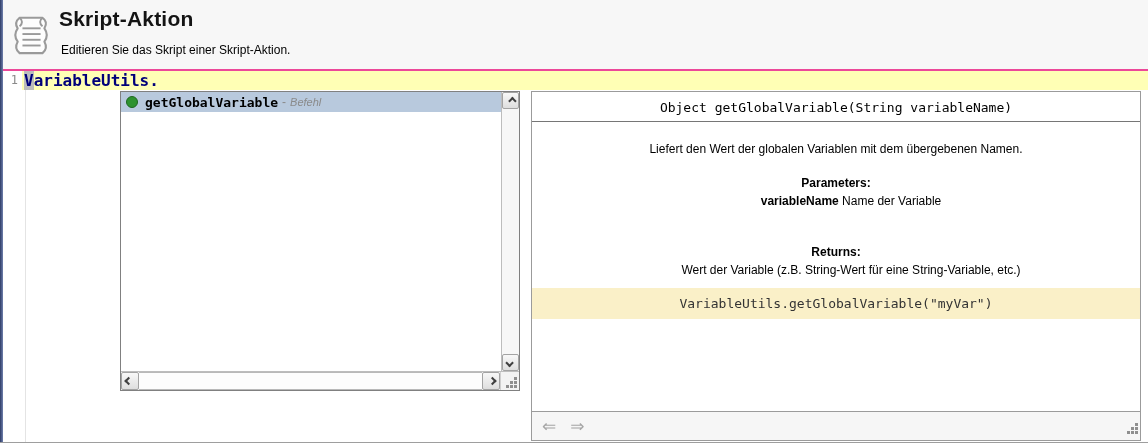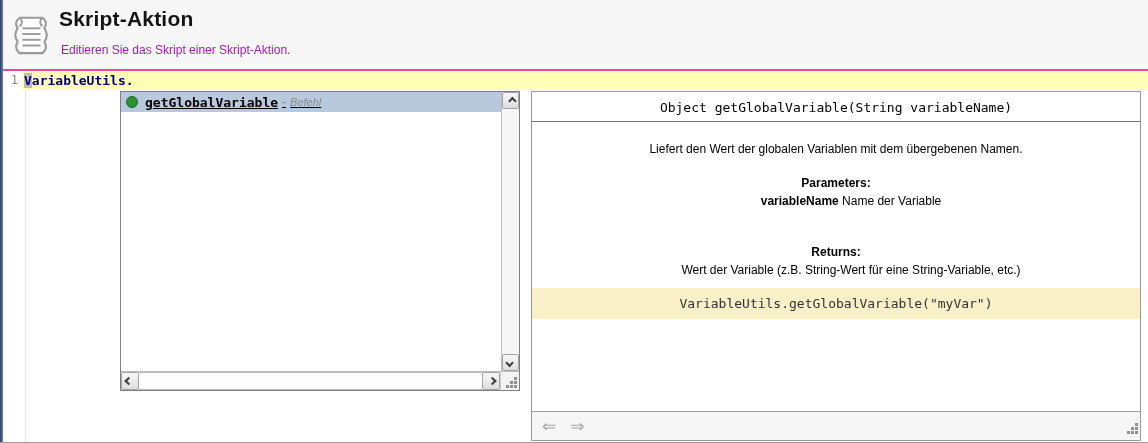--- a/index.html
+++ b/index.html
@@ -9,35 +9,35 @@
          border-bottom:1px solid #9e9e9e; }
   .left-border { position:absolute; left:0; top:0; width:3px; height:443px;
                  background:linear-gradient(to right,#2e3b66,#6f80ad); z-index:30; }
 
   
   .header { position:absolute; left:3px; top:0; width:1145px; height:71px;
             background:#f7f7f7; border-bottom:2px solid #ec4899; }
   .header-icon { position:absolute; left:8px; top:12px; width:42px; height:46px; }
   .header-title { position:absolute; left:56px; top:7px; font-size:21px; font-weight:bold;
                   color:#141414; letter-spacing:0.2px; }
-  .header-sub { position:absolute; left:58px; top:43px; font-size:12px; color:#a21caf; }
+  .header-sub { position:absolute; left:58px; top:43px; font-size:12px; color:#000000; }
 
   
   .editor { position:absolute; left:3px; top:71px; width:1145px; height:371px; background:#fff; }
   .gutter-sep { position:absolute; left:22px; top:0; bottom:0; width:1px; background:#e4e4e4; }
   .code-line { position:relative; display:flex; height:19px; z-index:1; }
   .line-no { width:19px; text-align:right; padding-right:4px; line-height:19px;
              font-family:"DejaVu Sans Mono", monospace; font-size:12px; color:#8a8a8a; background:#fff; }
   .line-content { flex:1; background:#ffffb5; line-height:19px; padding-left:2px;
-                  font-family:"DejaVu Sans Mono", monospace; font-size:13px; font-weight:bold; color:#00007a; }
+                  font-family:"DejaVu Sans Mono", monospace; font-size:16px; font-weight:bold; color:#00007a; }
   .cursor-char { background:#bcbcbc; }
 
   
   .popup { position:absolute; left:120px; top:91px; width:400px; height:300px;
-           background:#fff; border:1px solid #808080; display:flex; flex-direction:column; z-index:5;text-decoration:underline; }
+           background:#fff; border:1px solid #808080; display:flex; flex-direction:column; z-index:5; }
   .popup-main { flex:1; display:flex; min-height:0; }
   .popup-list { flex:1; overflow:hidden; background:#fff; }
   .ac-item { height:20px; display:flex; align-items:center; padding-left:5px; white-space:nowrap; }
   .ac-item.selected { background:#b8c9dd; }
   .ac-dot { width:12px; height:12px; border-radius:50%; background:#2e9230;
             border:1px solid #1d671f; margin-right:7px; flex:none; }
   .ac-name { font-family:"DejaVu Sans Mono", monospace; font-size:13px; font-weight:bold; color:#000; }
   .ac-sep { color:#8a8a8a; font-size:12px; margin:0 4px; }
   .ac-kind { font-size:11px; font-style:italic; color:#8a8a8a; }
 

